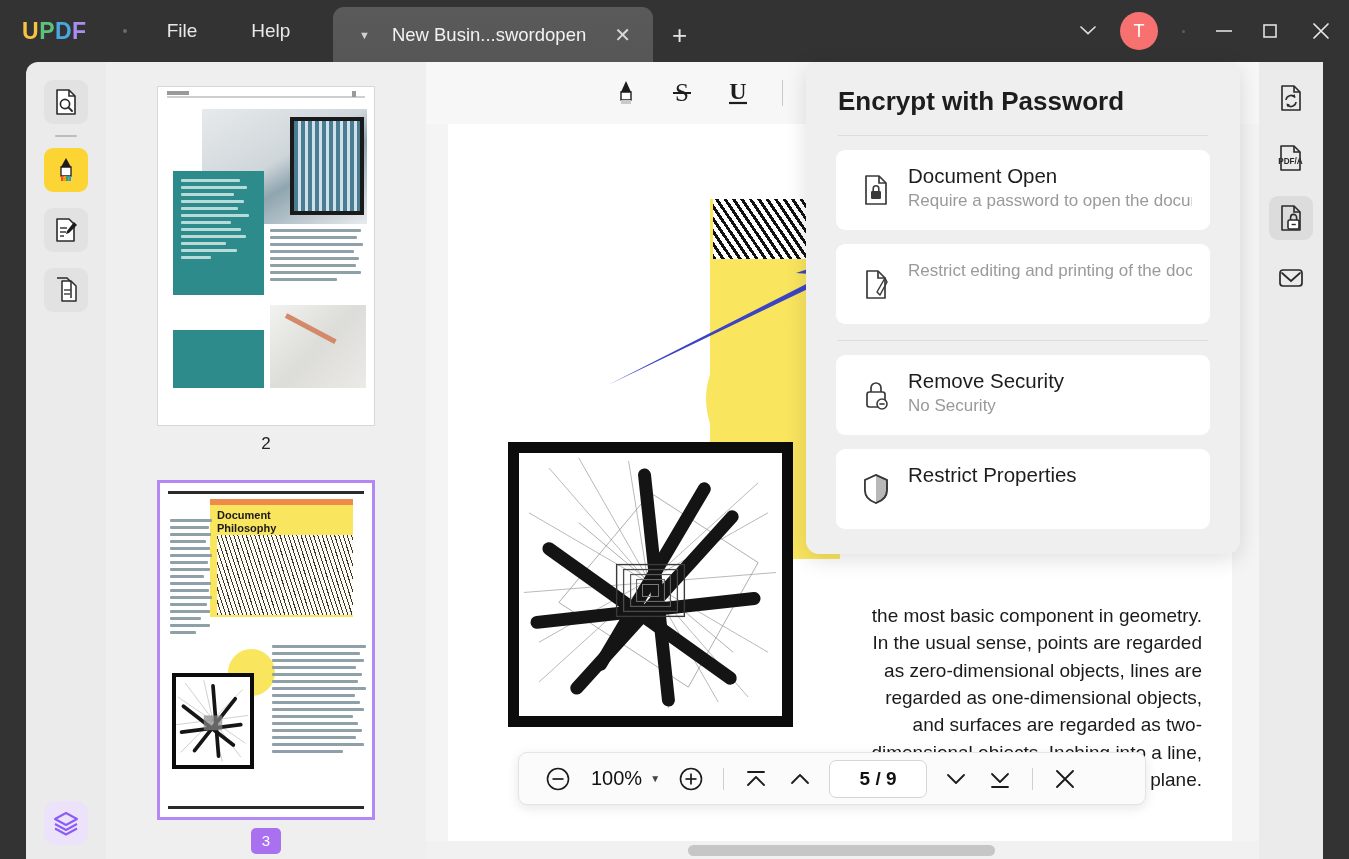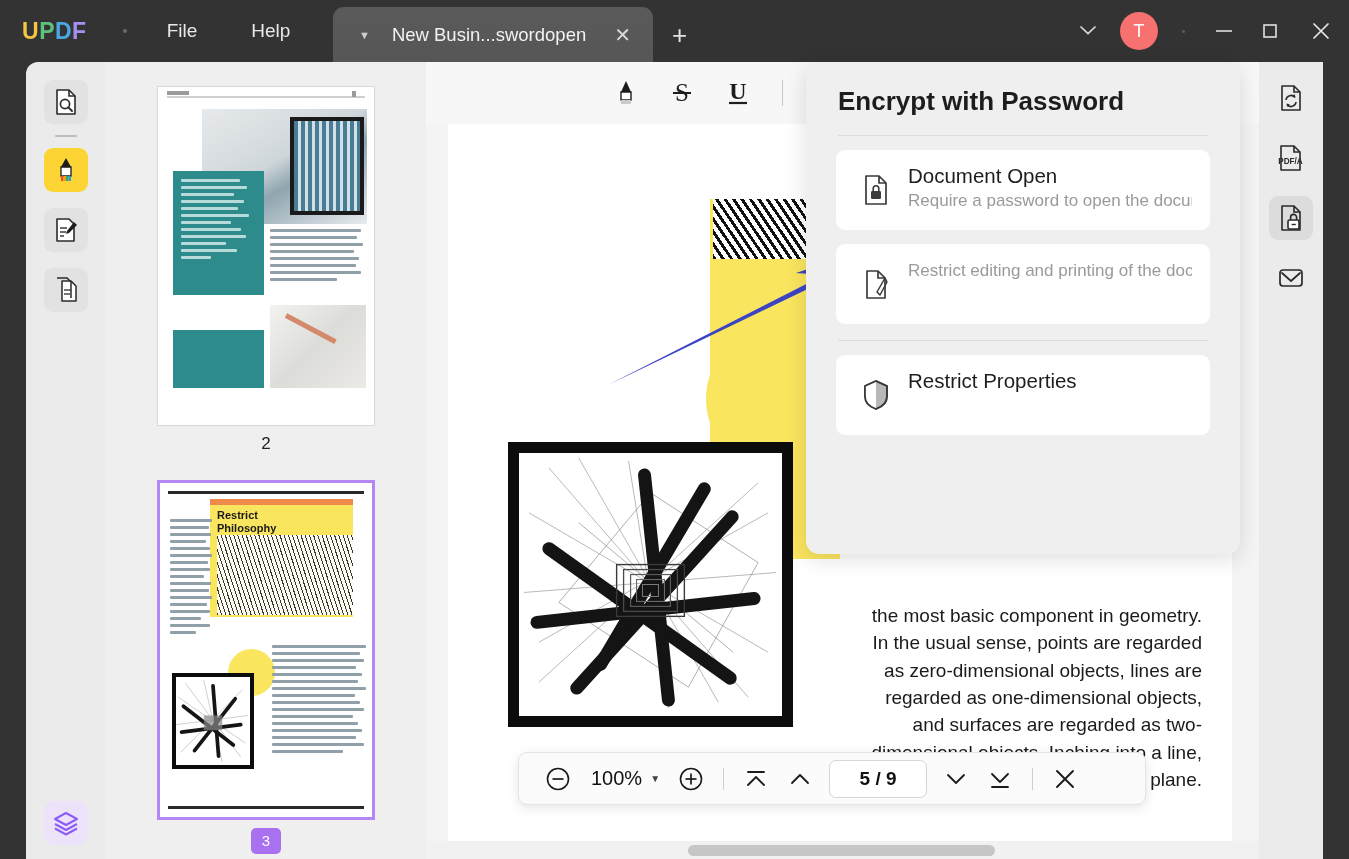--- a/index.html
+++ b/index.html
@@ -315,21 +315,21 @@
       </div>
       <div class="thumb-label">2</div>
     </div>
 
     <div class="thumb-wrap" style="margin-top:26px">
       <div class="thumb-page selected">
         <div style="position:absolute;left:8px;top:8px;right:8px;height:3px;background:#2a2a2a"></div>
         <div style="position:absolute;left:50px;top:16px;width:143px;height:6px;background:#f08a4b"></div>
         <div style="position:absolute;left:50px;top:22px;width:143px;height:112px;background:#fae55f"></div>
         <div style="position:absolute;left:57px;top:26px;font-size:11px;font-weight:bold;color:#1a1a1a;line-height:1.15;font-family:'Liberation Sans',sans-serif">
-          <div>Restrict</div>
+          <div>Document</div>
           <div>Philosophy</div>
         </div>
         <div style="position:absolute;left:57px;top:52px;width:136px;height:80px;background:repeating-linear-gradient(72deg,#2a2a2a 0 1px,#ffffff 1px 4px),repeating-linear-gradient(-12deg,#555 0 1px,transparent 1px 6px);opacity:.92"></div>
         <div style="position:absolute;left:10px;top:36px;width:44px;">
           <div class="th-line" style="width:96%"></div>
             <div class="th-line" style="width:88%"></div>
           <div class="th-line" style="width:94%"></div>
             <div class="th-line" style="width:82%"></div>
           <div class="th-line" style="width:90%"></div>
             <div class="th-line" style="width:96%"></div>
@@ -566,20 +566,34 @@
           <path d="M25 11 L17 25 L20 28 L27 15 z" fill="none" stroke="#3a3a3a" stroke-width="1.5" stroke-linejoin="round"></path>
         </svg>
       </div>
       <div class="opt-body">
         <div class="opt-sub">Restrict editing and printing of the documen</div>
       </div>
     </div>
 
     <div class="panel-rule mid"></div>
 
+    <div class="opt tall">
+      <div class="opt-ico">
+        <svg width="32" height="34" viewBox="0 0 32 34">
+          <rect x="7" y="14" width="18" height="15" rx="2.4" fill="none" stroke="#3a3a3a" stroke-width="1.7"></rect>
+          <path d="M11 14 v-4 a5 5 0 0 1 10 0 v4" fill="none" stroke="#3a3a3a" stroke-width="1.7"></path>
+          <circle cx="22" cy="26" r="5" fill="#fff" stroke="#3a3a3a" stroke-width="1.6"></circle>
+          <line x1="19.4" y1="26" x2="24.6" y2="26" stroke="#3a3a3a" stroke-width="1.6"></line>
+        </svg>
+      </div>
+      <div class="opt-body">
+        <div class="opt-title">Remove Security</div>
+        <div class="opt-sub">No Security</div>
+      </div>
+    </div>
 
     <div class="opt tall">
       <div class="opt-ico">
         <svg width="32" height="34" viewBox="0 0 32 34">
           <path d="M16 3 L27 8 v10 c0 7 -5 11 -11 13 c-6 -2 -11 -6 -11 -13 V8 z" fill="#b8b8b8" stroke="#3a3a3a" stroke-width="1.7" stroke-linejoin="round"></path>
           <path d="M16 3 L5 8 v10 c0 7 5 11 11 13 z" fill="#ffffff"></path>
           <path d="M16 3 L27 8 v10 c0 7 -5 11 -11 13 c-6 -2 -11 -6 -11 -13 V8 z" fill="none" stroke="#3a3a3a" stroke-width="1.7" stroke-linejoin="round"></path>
         </svg>
       </div>
       <div class="opt-body">

